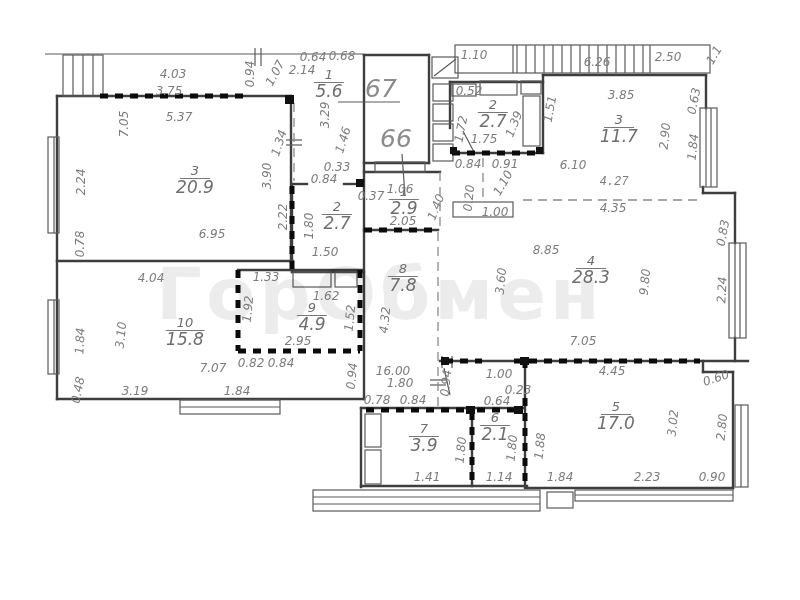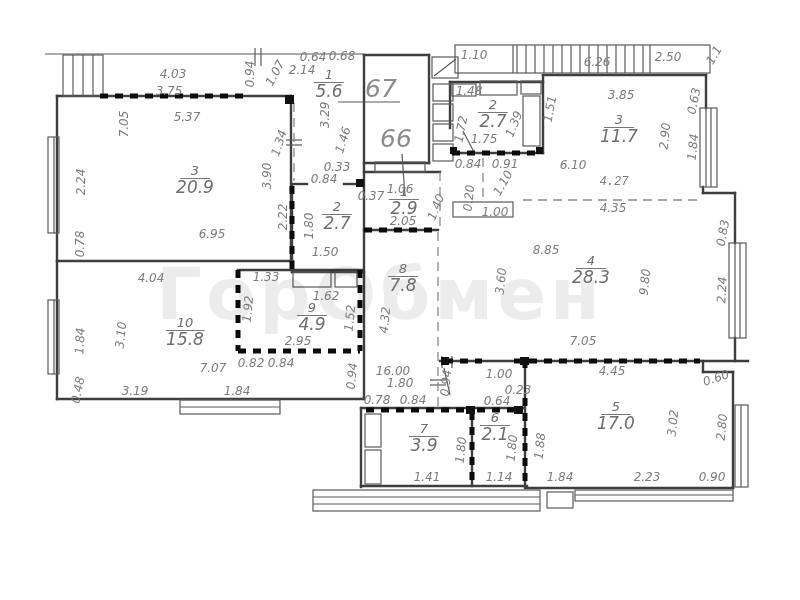--- a/index.html
+++ b/index.html
@@ -186,21 +186,21 @@
       <rect x="520" y="357" width="9" height="8"></rect>
       <rect x="441" y="357" width="8" height="8"></rect>
     </g>
   </svg>
 
   <div class="watermark">ГорОбмен</div>
 
   <div>
       <span class="dim" style="left: 173px; top: 74px; transform: translate(-50%, -50%);">4.03</span>
       <span class="dim" style="left: 169px; top: 91px; transform: translate(-50%, -50%);">3.75</span>
-      <span class="dim" style="left: 179px; top: 117px; transform: translate(-50%, -50%); margin-left: 8px;">5.37</span>
+      <span class="dim" style="left: 179px; top: 117px; transform: translate(-50%, -50%);">5.37</span>
       <span class="dim" style="left: 124px; top: 124px; transform: translate(-50%, -50%) rotate(-90deg);">7.05</span>
       <span class="dim" style="left: 81px; top: 182px; transform: translate(-50%, -50%) rotate(-90deg);">2.24</span>
       <span class="dim" style="left: 80px; top: 244px; transform: translate(-50%, -50%) rotate(-90deg);">0.78</span>
       <span class="dim" style="left: 212px; top: 234px; transform: translate(-50%, -50%);">6.95</span>
       <span class="dim" style="left: 267px; top: 176px; transform: translate(-50%, -50%) rotate(-90deg);">3.90</span>
       <span class="dim" style="left: 283px; top: 217px; transform: translate(-50%, -50%) rotate(-90deg);">2.22</span>
       <span class="dim" style="left: 279px; top: 143px; transform: translate(-50%, -50%) rotate(-72deg);">1.34</span>
       <span class="dim" style="left: 250px; top: 74px; transform: translate(-50%, -50%) rotate(-90deg);">0.94</span>
       <span class="dim" style="left: 275px; top: 73px; transform: translate(-50%, -50%) rotate(-62deg);">1.07</span>
       <span class="dim" style="left: 302px; top: 70px; transform: translate(-50%, -50%);">2.14</span>
@@ -209,21 +209,21 @@
       <span class="dim" style="left: 325px; top: 115px; transform: translate(-50%, -50%) rotate(-90deg);">3.29</span>
       <span class="dim" style="left: 343px; top: 140px; transform: translate(-50%, -50%) rotate(-72deg);">1.46</span>
       <span class="dim" style="left: 337px; top: 167px; transform: translate(-50%, -50%);">0.33</span>
       <span class="dim" style="left: 324px; top: 179px; transform: translate(-50%, -50%);">0.84</span>
       <span class="dim" style="left: 309px; top: 226px; transform: translate(-50%, -50%) rotate(-90deg);">1.80</span>
       <span class="dim" style="left: 325px; top: 252px; transform: translate(-50%, -50%);">1.50</span>
       <span class="dim" style="left: 400px; top: 181px; transform: translate(-50%, -50%); margin-top: 8px;">1.06</span>
       <span class="dim" style="left: 371px; top: 196px; transform: translate(-50%, -50%);">0.37</span>
       <span class="dim" style="left: 403px; top: 221px; transform: translate(-50%, -50%);">2.05</span>
       <span class="dim" style="left: 436px; top: 207px; transform: translate(-50%, -50%) rotate(-68deg);">1.40</span>
-      <span class="dim" style="left: 469px; top: 91px; transform: translate(-50%, -50%);">1.48</span>
+      <span class="dim" style="left: 469px; top: 91px; transform: translate(-50%, -50%);">0.52</span>
       <span class="dim" style="left: 461px; top: 129px; transform: translate(-50%, -50%) rotate(-78deg);">1.72</span>
       <span class="dim" style="left: 484px; top: 139px; transform: translate(-50%, -50%);">1.75</span>
       <span class="dim" style="left: 514px; top: 124px; transform: translate(-50%, -50%) rotate(-68deg);">1.39</span>
       <span class="dim" style="left: 550px; top: 109px; transform: translate(-50%, -50%) rotate(-80deg);">1.51</span>
       <span class="dim" style="left: 468px; top: 164px; transform: translate(-50%, -50%);">0.84</span>
       <span class="dim" style="left: 505px; top: 164px; transform: translate(-50%, -50%);">0.91</span>
       <span class="dim" style="left: 503px; top: 183px; transform: translate(-50%, -50%) rotate(-60deg);">1.10</span>
       <span class="dim" style="left: 469px; top: 198px; transform: translate(-50%, -50%) rotate(-84deg);">0.20</span>
       <span class="dim" style="left: 495px; top: 212px; transform: translate(-50%, -50%);">1.00</span>
       <span class="dim" style="left: 573px; top: 165px; transform: translate(-50%, -50%);">6.10</span>

